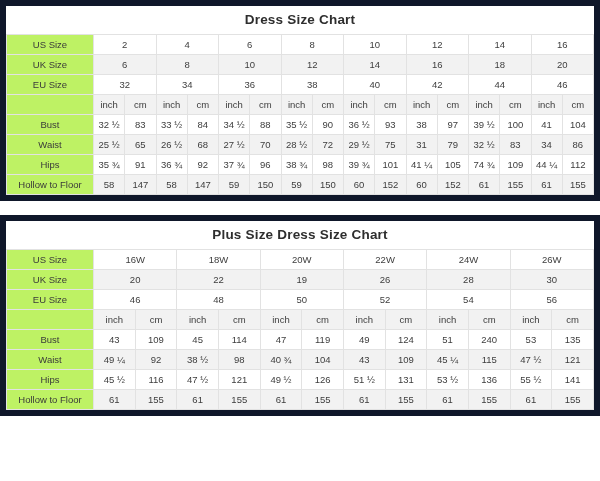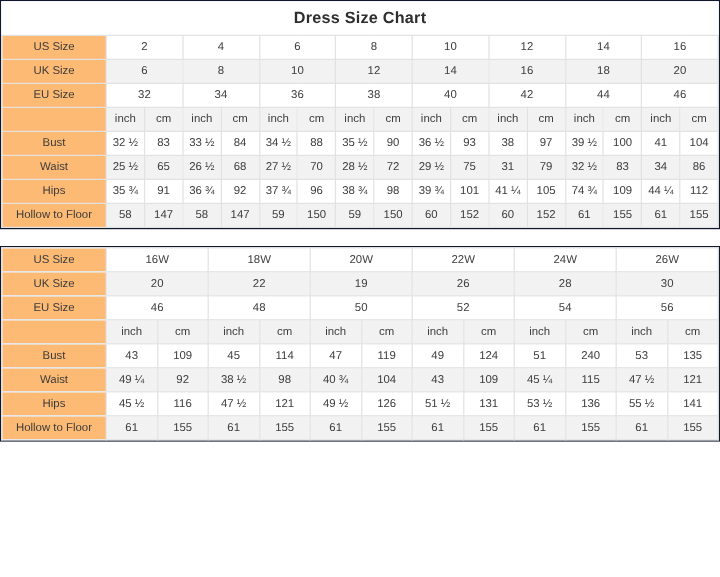--- a/index.html
+++ b/index.html
@@ -19,21 +19,21 @@
     height: 481px;
     box-sizing: border-box;
     padding: 0;
     display: flex;
     flex-direction: column;
     justify-content: flex-start;
   }
   .chart-block {
     width: 600px;
     box-sizing: border-box;
-    border: 1px solid #0f172a;
+    border: 6px solid #0f172a;
     background: #ffffff;
   }
   .chart-title {
     text-align: center;
     font-weight: bold;
     font-size: 13.5px;
     color: #2e2e2e;
     padding: 6px 0 7px 0;
     background: #ffffff;
     letter-spacing: 0.2px;
@@ -59,21 +59,21 @@
     font-size: 9.5px;
     width: 84px;
   }
   tr.shade td {
     background: #f2f2f2;
   }
   tr.white td {
     background: #ffffff;
   }
   tr.shade td.rowlabel, tr.white td.rowlabel {
-    background: #fdba74;
+    background: #bef264;
   }
   .spacer {
     height: 14px;
   }
   .unit-row td {
     font-size: 9.5px;
     color: #3d3d3d;
   }
 </style>
 </head>
@@ -213,20 +213,21 @@
             <td>61</td>
             <td>155</td>
           </tr>
         </tbody>
     </table>
   </div>
 
   <div class="spacer"></div>
 
   <div class="chart-block">
+    <div class="chart-title">Plus Size Dress Size Chart</div>
     <table>
       <tbody>
           <tr class="white">
             <td class="rowlabel">US Size</td>
             <td colspan="2">16W</td>
             <td colspan="2">18W</td>
             <td colspan="2">20W</td>
             <td colspan="2">22W</td>
             <td colspan="2">24W</td>
             <td colspan="2">26W</td>

